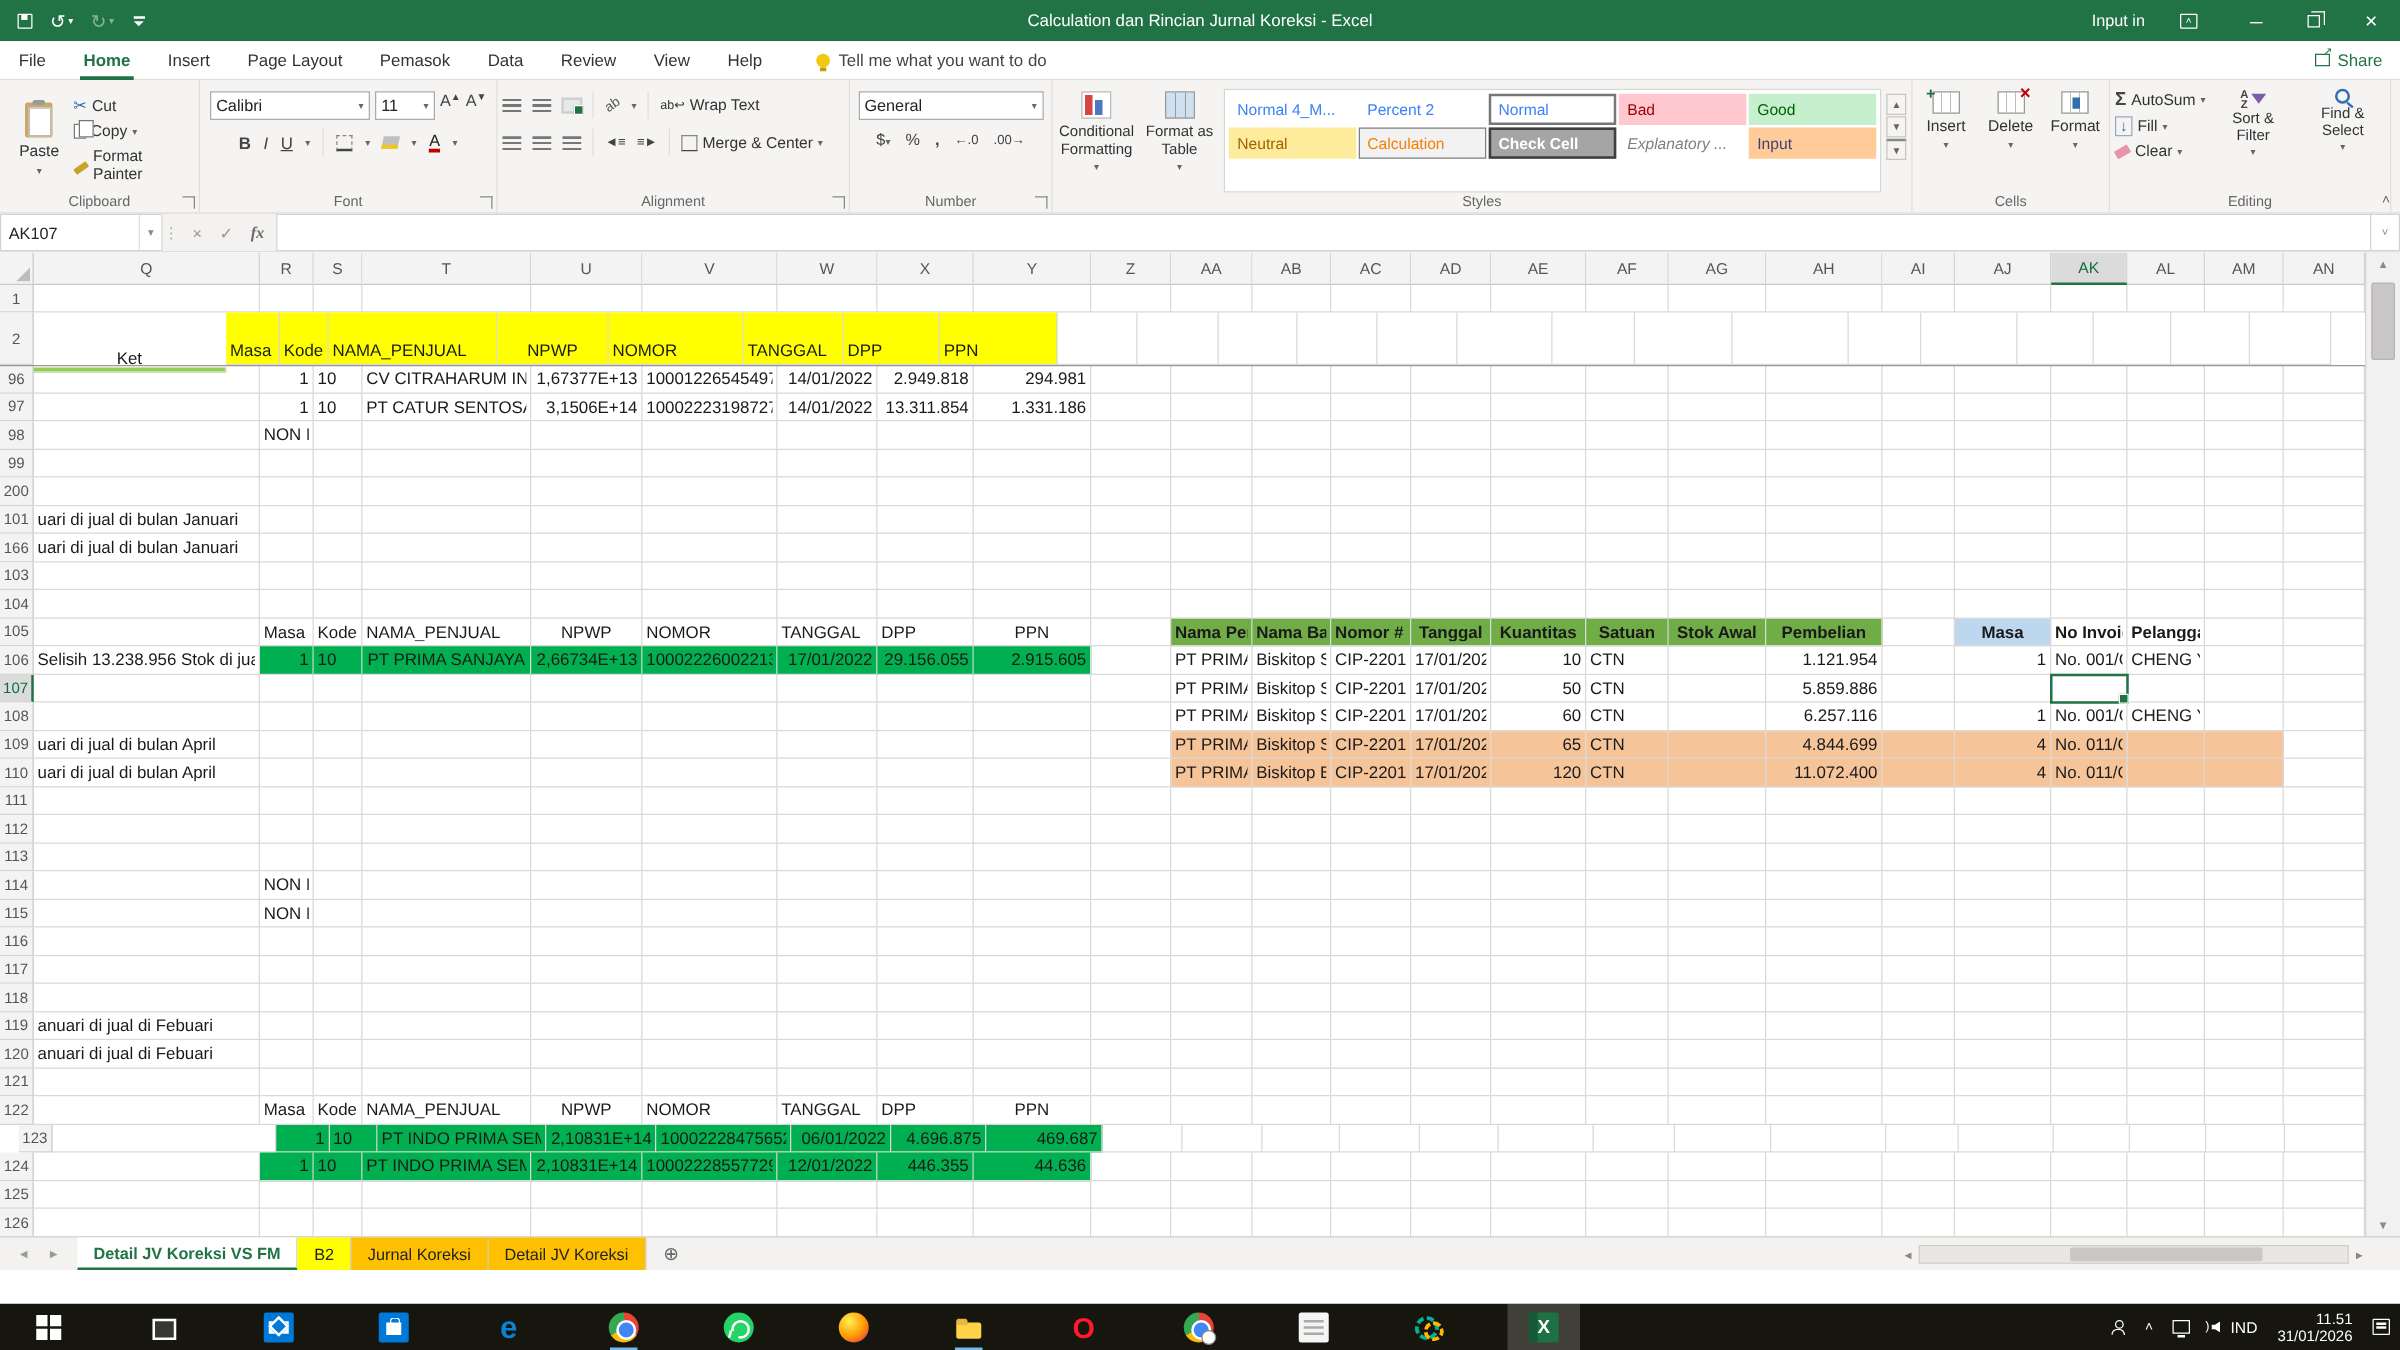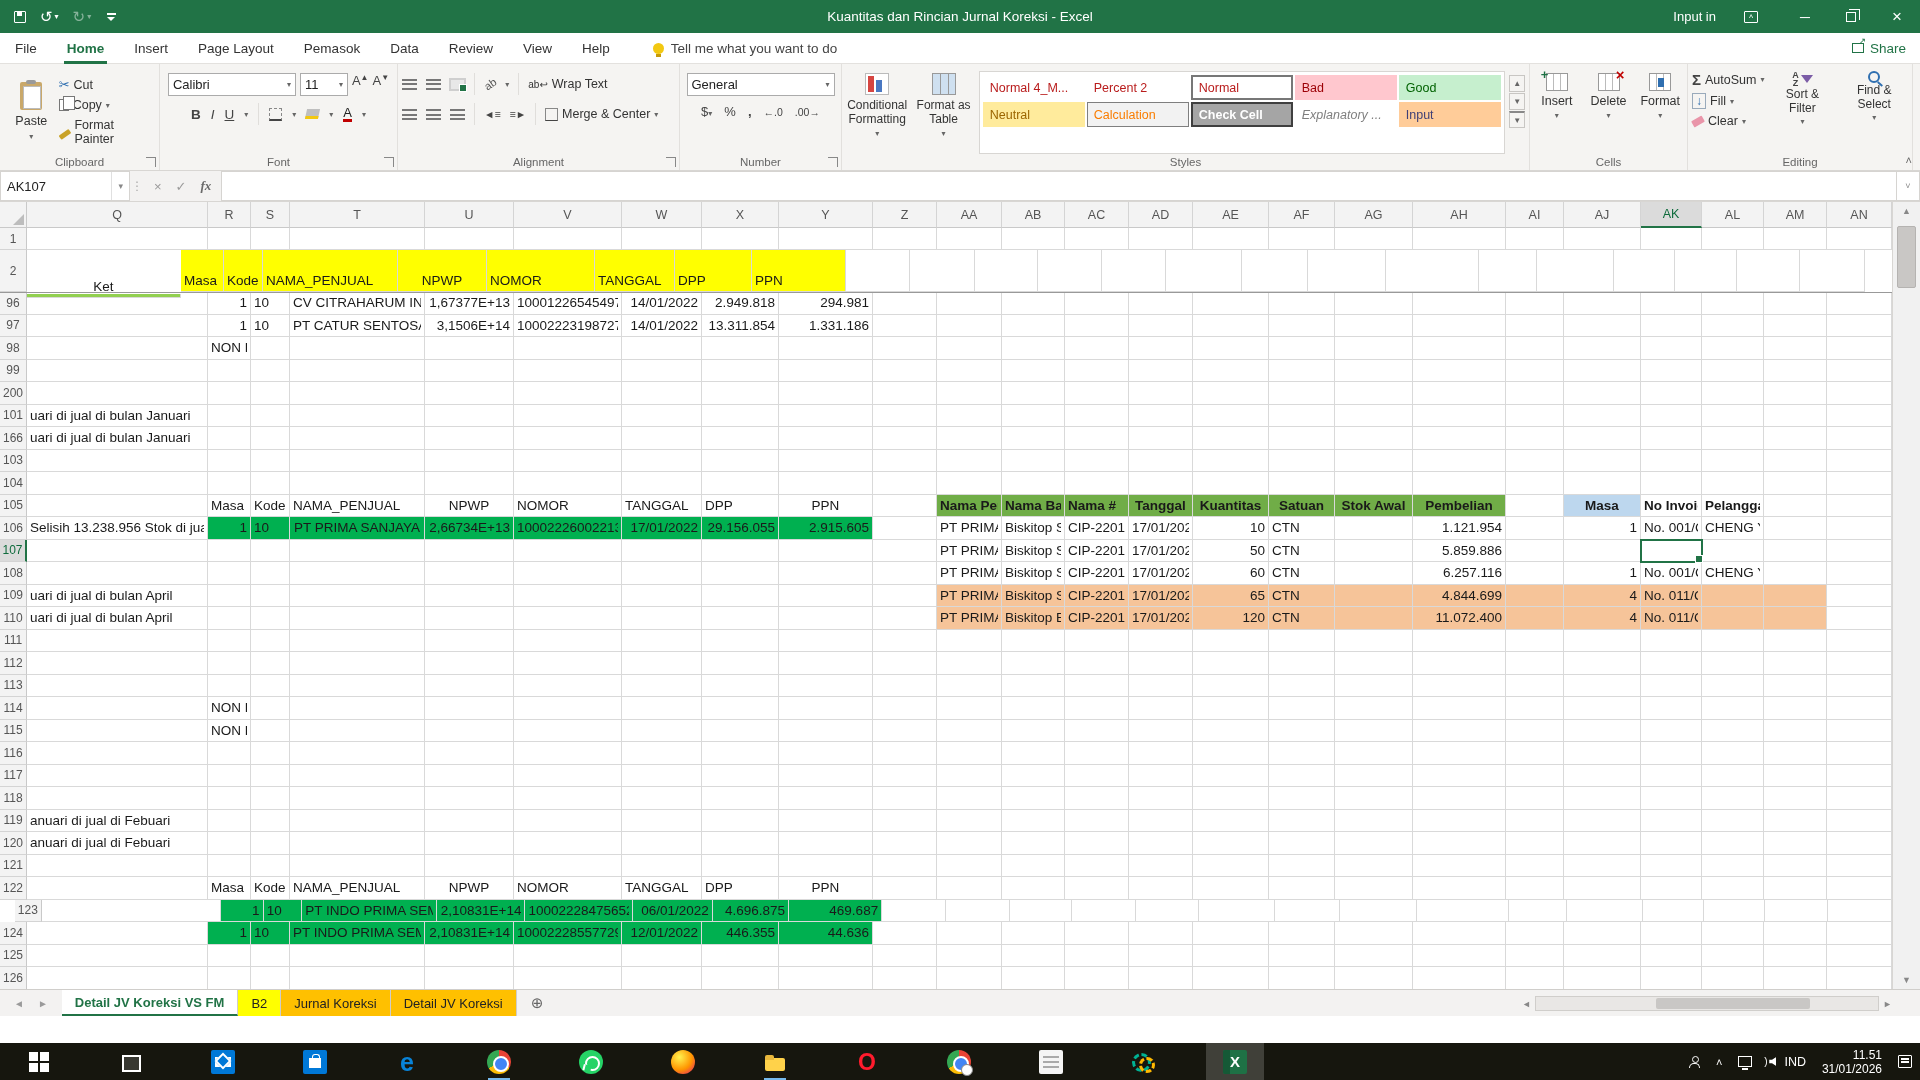--- a/index.html
+++ b/index.html
@@ -80,21 +80,21 @@
 
   .g-styles { width:688px; display:flex; gap:4px; padding-top:7px; }
   .bigbtn { width:64px; display:flex; flex-direction:column; align-items:center; text-align:center; font-size:12px; color:#333; gap:3px; padding-top:2px; }
   .cf-ic { width:24px; height:22px; background:linear-gradient(#fff,#fff); border:1px solid #bbb; position:relative; }
   .cf-ic:before { content:""; position:absolute; left:2px; top:2px; width:6px; height:16px; background:#d64541; }
   .cf-ic:after { content:""; position:absolute; left:10px; top:6px; width:6px; height:12px; background:#4a78c2; }
   .fat-ic { width:24px; height:22px; border:1px solid #999; background:
     repeating-linear-gradient(90deg,#cfe0f0 0 7px,#999 7px 8px),
     repeating-linear-gradient(#cfe0f0 0 6px,#999 6px 7px); }
   .gallery { display:flex; flex-wrap:wrap; width:540px; align-content:flex-start; gap:2px; background:#fff; border:1px solid #D8D6D3; padding:3px; }
-  .sg { width:102px; height:25px; font-size:12.5px; display:flex; align-items:center; padding:0 6px; border:1px solid transparent; white-space:nowrap; overflow:hidden; color:#b91c1c; background:#fff; }
+  .sg { width:102px; height:25px; font-size:12.5px; display:flex; align-items:center; padding:0 6px; border:1px solid transparent; white-space:nowrap; overflow:hidden; color:#3b82f6; background:#fff; }
   .sg-normal { border:2px solid #777; }
   .sg-bad { background:#FFC7CE; color:#9C0006; }
   .sg-good { background:#C6EFCE; color:#006100; }
   .sg-neutral { background:#FFEB9C; color:#9C6500; }
   .sg-calculation { background:#F2F2F2; color:#FA7D00; border:1px solid #7F7F7F; }
   .sg-check { background:#A5A5A5; color:#fff; border:2px solid #3F3F3F; font-weight:bold; }
   .sg-explanatory { color:#7F7F7F; font-style:italic; }
   .sg-input { background:#FFCC99; color:#3F3F76; }
   .gscroll { width:16px; display:flex; flex-direction:column; gap:1px; padding-top:4px; }
   .gscroll div { height:17px; border:1px solid #C8C6C3; background:#F5F4F2; font-size:8px; color:#666; text-align:center; line-height:15px; }
@@ -245,21 +245,21 @@
       <span class="qat-btn">
           <span class="floppy"></span>
         </span>
       <span class="qat-btn">↺<span class="tinyv">▾</span></span>
       <span class="qat-btn dim">↻<span class="tinyv">▾</span></span>
       <span class="qat-custom">
           <i></i>
           <b></b>
         </span>
     </div>
-    <div class="tb-title">Kuantitas dan Rincian Jurnal Koreksi -  Excel</div>
+    <div class="tb-title">Calculation dan Rincian Jurnal Koreksi -  Excel</div>
     <div class="tb-right">
       <span class="signin">Input in</span>
       <span class="ribopt">˄</span>
       <span class="wbtn">─</span>
       <span class="wbtn">
           <span class="restore-ic"></span>
         </span>
       <span class="wbtn" style="font-size:17px;">×</span>
     </div>
   </div>
@@ -1379,21 +1379,21 @@
           <div class="gc al-l" style="width: 64px;">
             <span class="t"></span>
           </div>
           <div class="gc al-l fgh" style="width: 65px;">
             <span class="t">Nama Pemasok</span>
           </div>
           <div class="gc al-c fgh" style="width: 63px;">
             <span class="t">Nama Barang</span>
           </div>
           <div class="gc al-l fgh" style="width: 64px;">
-            <span class="t">Nama #</span>
+            <span class="t">Nomor #</span>
           </div>
           <div class="gc al-c fgh" style="width: 64px;">
             <span class="t">Tanggal</span>
           </div>
           <div class="gc al-c fgh" style="width: 76px;">
             <span class="t">Kuantitas</span>
           </div>
           <div class="gc al-c fgh" style="width: 66px;">
             <span class="t">Satuan</span>
           </div>

